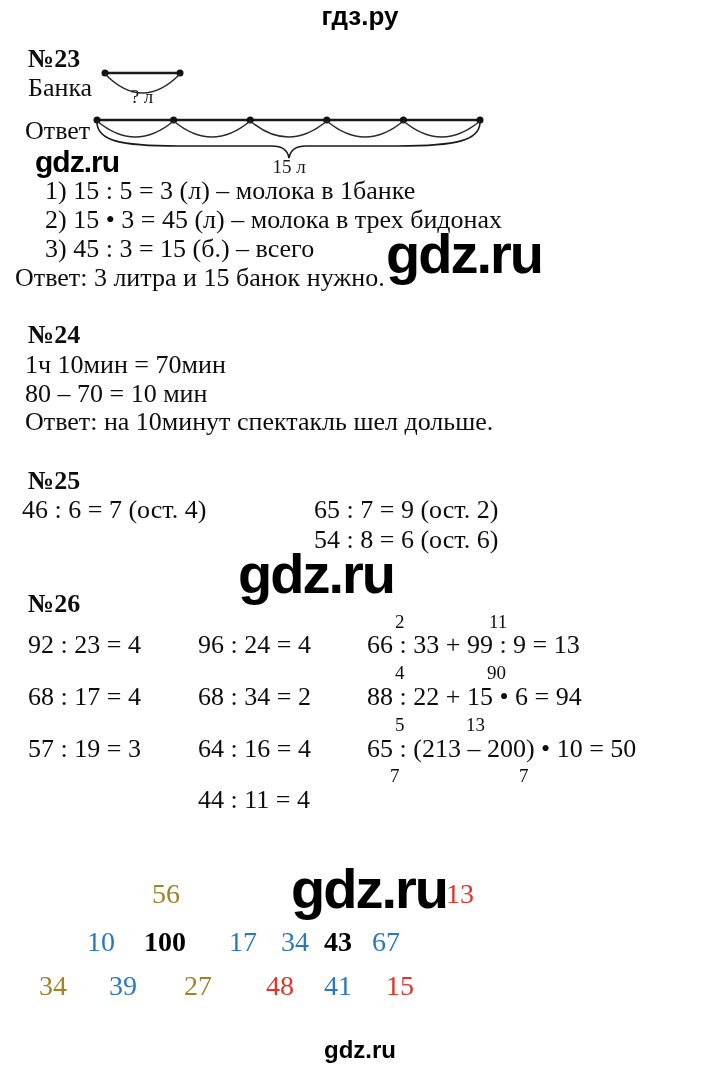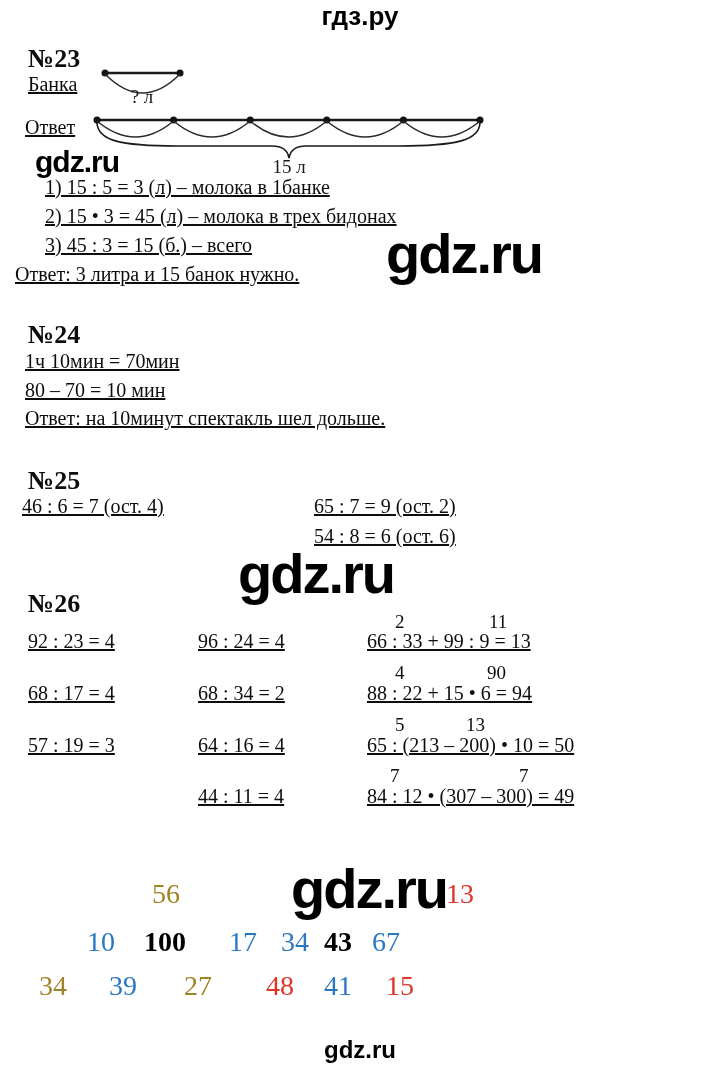--- a/index.html
+++ b/index.html
@@ -5,21 +5,21 @@
   html,body{margin:0;padding:0;background:#fff;}
   #canvas{
     position:relative;width:720px;height:1070px;background:#ffffff;
     font-family:"Liberation Serif","DejaVu Serif",serif;color:#0d0d0d;overflow:hidden;
   }
   .abs{position:absolute;white-space:nowrap;}
   .site{font-family:"Liberation Sans","DejaVu Sans",sans-serif;font-weight:bold;color:#000;}
   .header{top:1px;left:0;right:0;text-align:center;font-size:26px;}
   .footer{top:1036px;left:0;right:0;text-align:center;font-size:24px;}
   .heading{font-size:26px;font-weight:bold;}
-  .line{font-size:20px;text-decoration:underline;}
+  .line{font-size:26px;}
   .wm{font-family:"Liberation Sans","DejaVu Sans",sans-serif;font-weight:bold;color:#000;letter-spacing:-1px;}
   .wm-sm{font-size:30px;}
   .wm-lg{font-size:56px;letter-spacing:-2px;line-height:1;}
   .sup{font-size:19px;}
   .num{font-size:28px;}
   .gold{color:#a08227;}
   .blue{color:#2b78c2;}
   .red{color:#df3428;}
   .bold-black{color:#000;font-weight:bold;}
   svg text{font-family:"Liberation Serif","DejaVu Serif",serif;}
@@ -96,21 +96,20 @@
 
   <div class="abs sup" style="left:395px;top:714px">5</div>
   <div class="abs sup" style="left:466px;top:714px">13</div>
   <div class="abs line" style="left:28px;top:734px">57 : 19 = 3</div>
   <div class="abs line" style="left:198px;top:734px">64 : 16 = 4</div>
   <div class="abs line" style="left:367px;top:734px">65 : (213 – 200) • 10 = 50</div>
 
   <div class="abs sup" style="left:390px;top:765px">7</div>
   <div class="abs sup" style="left:519px;top:765px">7</div>
   <div class="abs line" style="left:198px;top:785px">44 : 11 = 4</div>
-  <div class="abs line" style="left:367px;top:785px">84 : 12 • (307 – 300) = 49</div>
 
 
   <div class="abs num gold" style="left:152px;top:878px">56</div>
   <div class="abs num blue" style="left:87px;top:926px">10</div>
   <div class="abs num bold-black" style="left:144px;top:926px">100</div>
   <div class="abs num blue" style="left:229px;top:926px">17</div>
   <div class="abs num gold" style="left:39px;top:970px">34</div>
   <div class="abs num blue" style="left:109px;top:970px">39</div>
   <div class="abs num gold" style="left:184px;top:970px">27</div>
 

